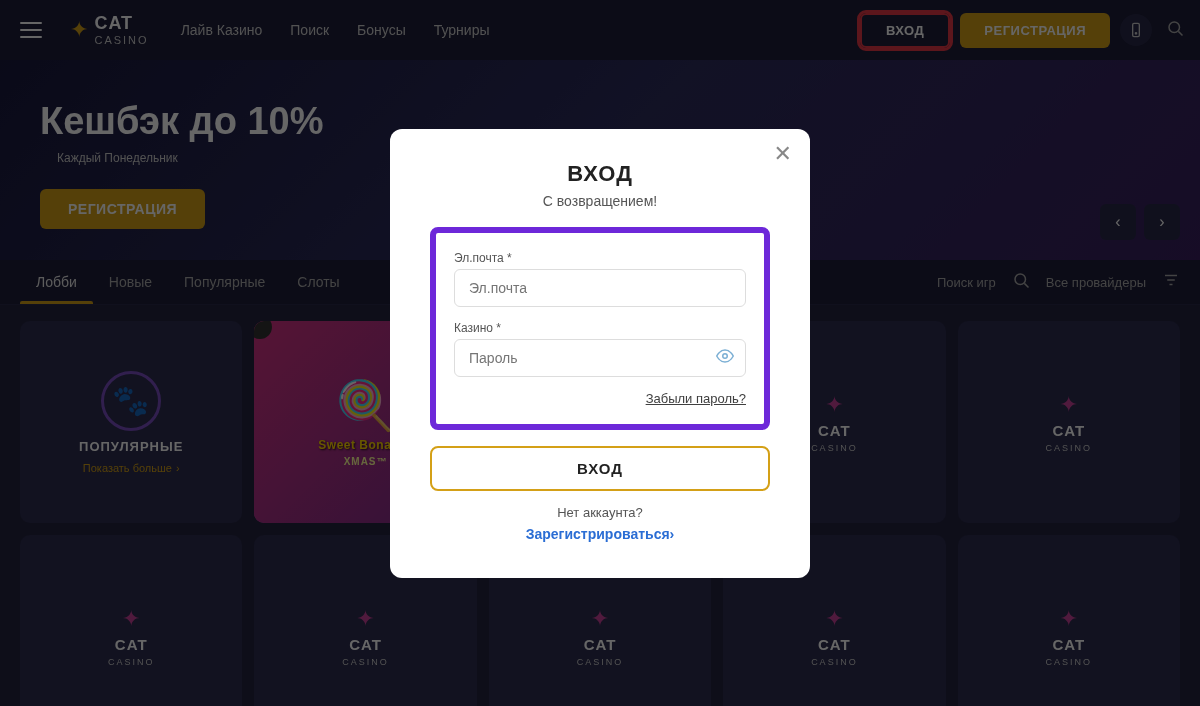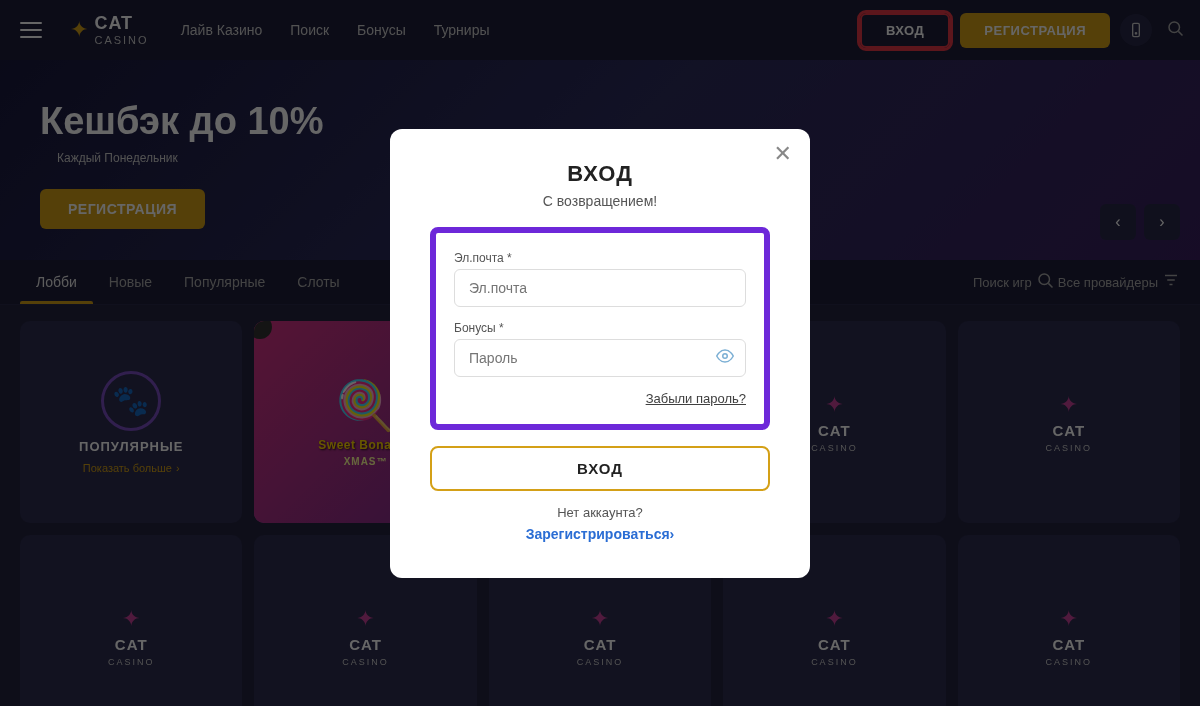--- a/index.html
+++ b/index.html
@@ -192,21 +192,21 @@
       left: 0;
       right: 0;
       height: 3px;
       background: #d4a017;
       border-radius: 2px 2px 0 0;
     }
     .tabs-right {
       margin-left: auto;
       display: flex;
       align-items: center;
-      gap: 4px;
+      gap: 16px;
     }
     .search-games {
       color: #aaa;
       font-size: 13px;
     }
     .search-icon-tab {
       color: #aaa;
       font-size: 16px;
       cursor: pointer;
     }
@@ -623,21 +623,21 @@
     <p class="modal-subtitle">С возвращением!</p>
 
     <div class="modal-form-box">
       <div class="form-group">
         <label class="form-label">Эл.почта *</label>
         <div class="form-input-wrap">
           <input class="form-input" type="email" placeholder="Эл.почта" style="">
         </div>
       </div>
       <div class="form-group">
-        <label class="form-label">Бонусы *</label>
+        <label class="form-label">Казино *</label>
         <div class="form-input-wrap">
           <input class="form-input" type="password" placeholder="Пароль" style="">
           <span class="eye-icon">
             <svg width="18" height="18" viewBox="0 0 24 24" fill="none" stroke="#7bafd4" stroke-width="2">
               <path d="M1 12s4-8 11-8 11 8 11 8-4 8-11 8-11-8-11-8z"></path>
               <circle cx="12" cy="12" r="3"></circle>
             </svg>
           </span>
         </div>
       </div>

